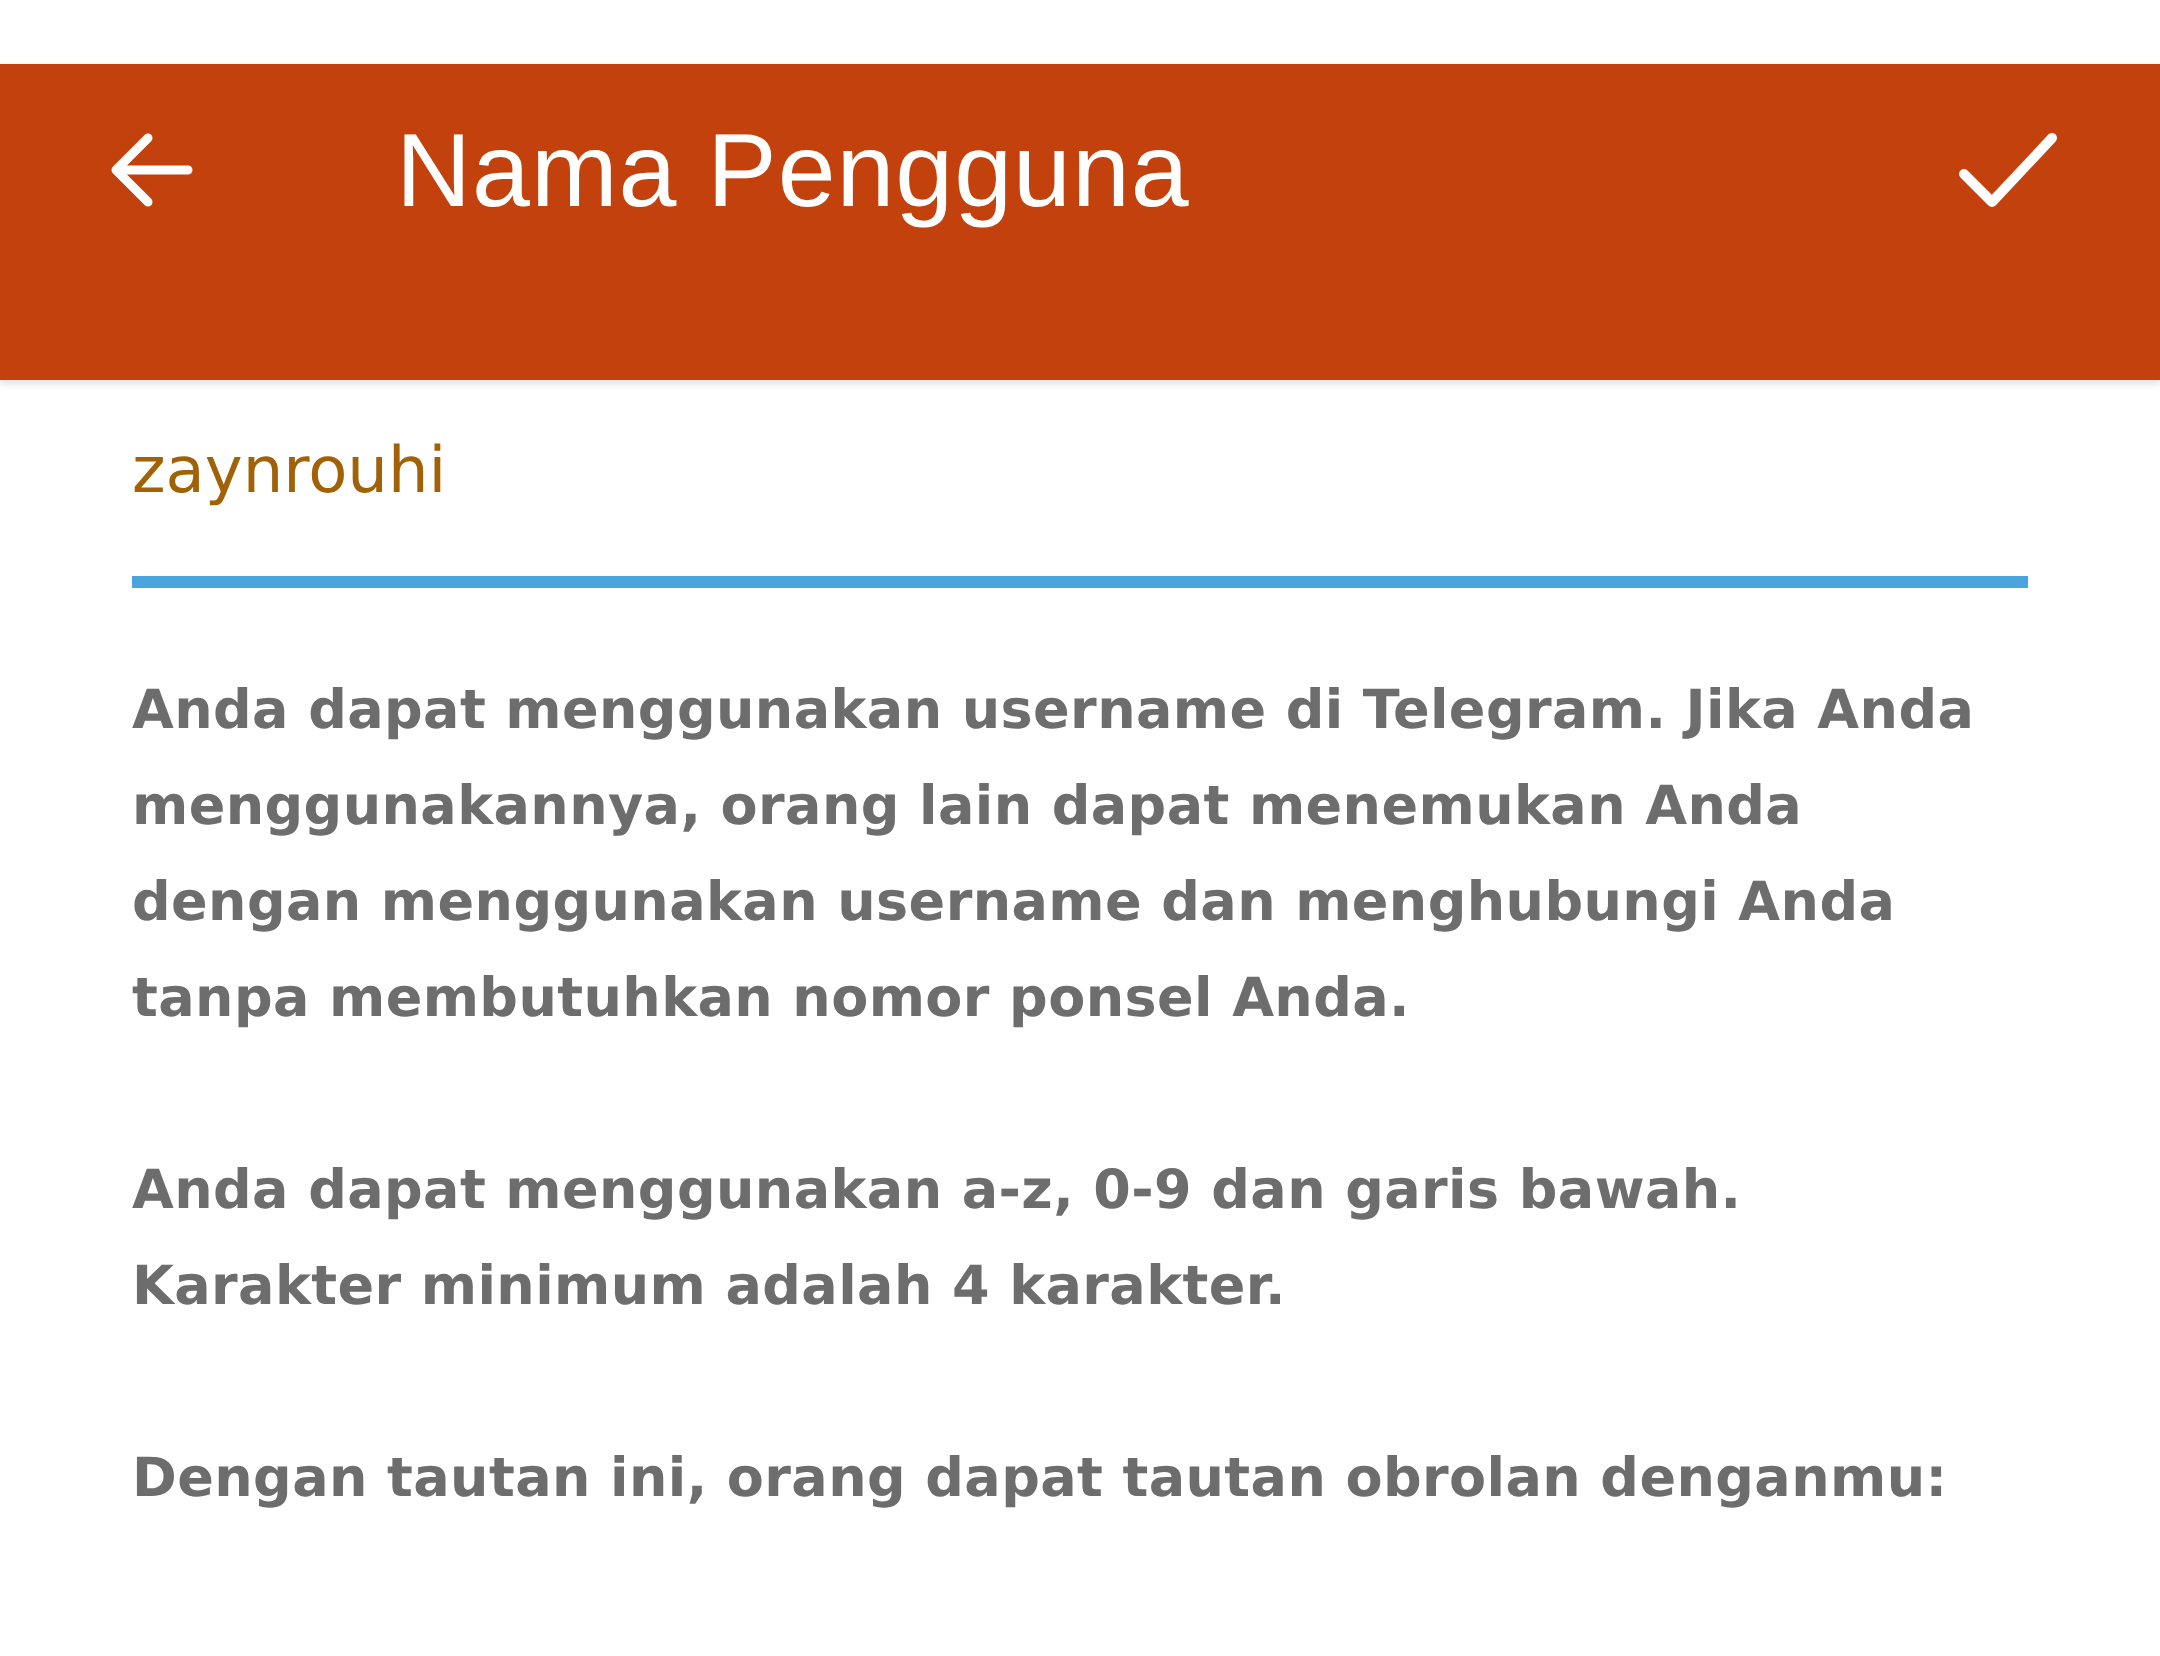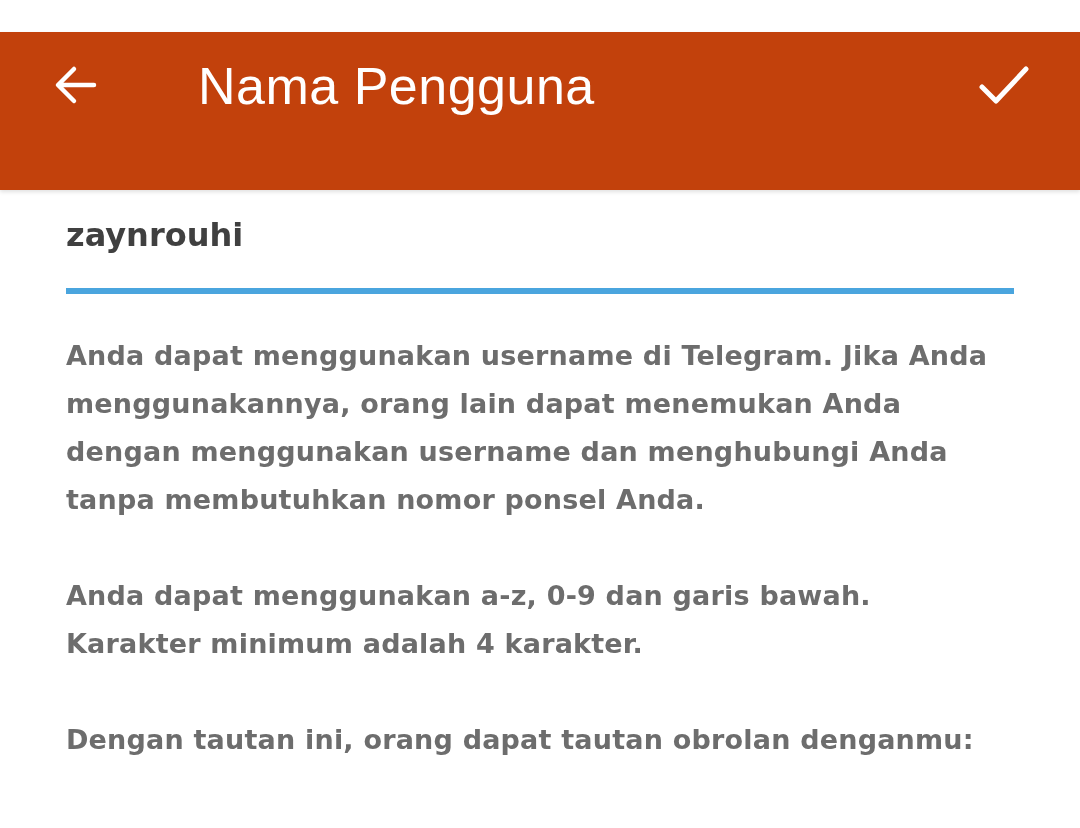--- a/index.html
+++ b/index.html
@@ -49,22 +49,22 @@
     width: 948px;
   }
   .username-input {
     display: block;
     width: 948px;
     border: none;
     outline: none;
     background: transparent;
     font-family: "DejaVu Sans", sans-serif;
     font-size: 32px;
-    font-weight: bold;
-    color: #404040;
+    font-weight: normal;
+    color: #a16207;
     padding: 0;
     height: 70px;
     line-height: 70px;
   }
   .input-underline {
     width: 948px;
     height: 6px;
     background: #4aa5de;
     margin-top: 18px;
   }

